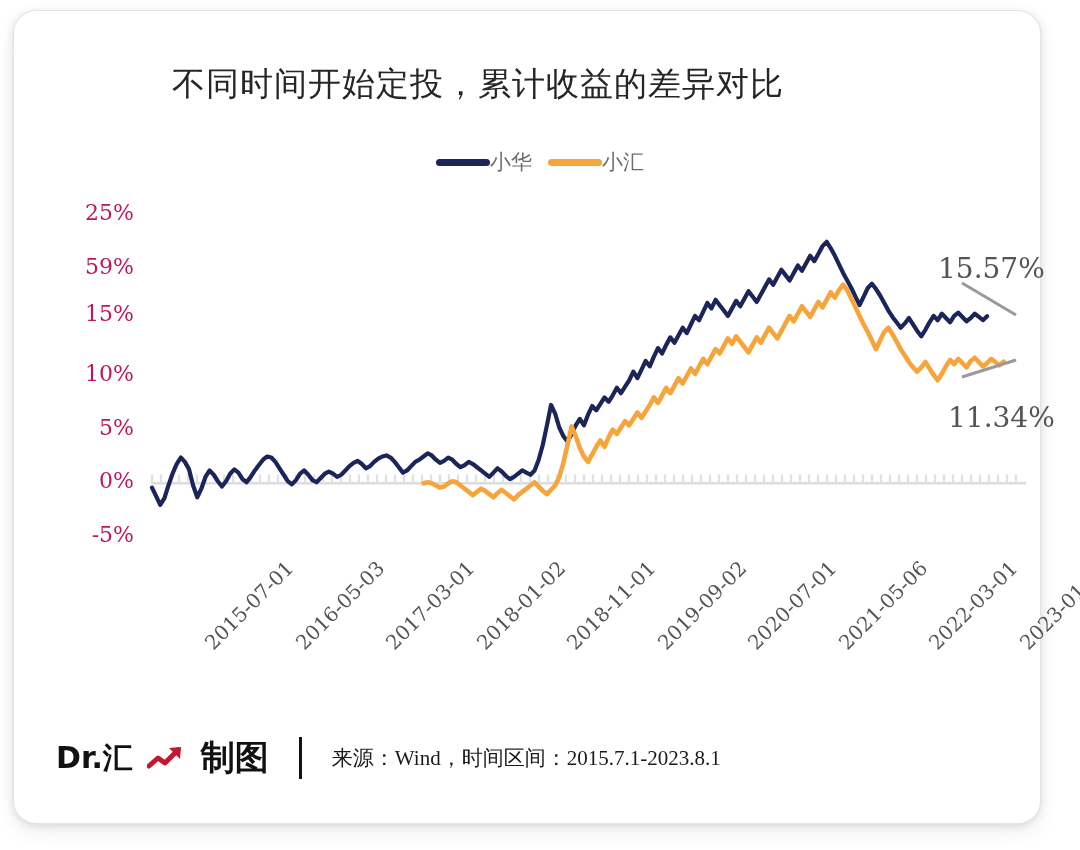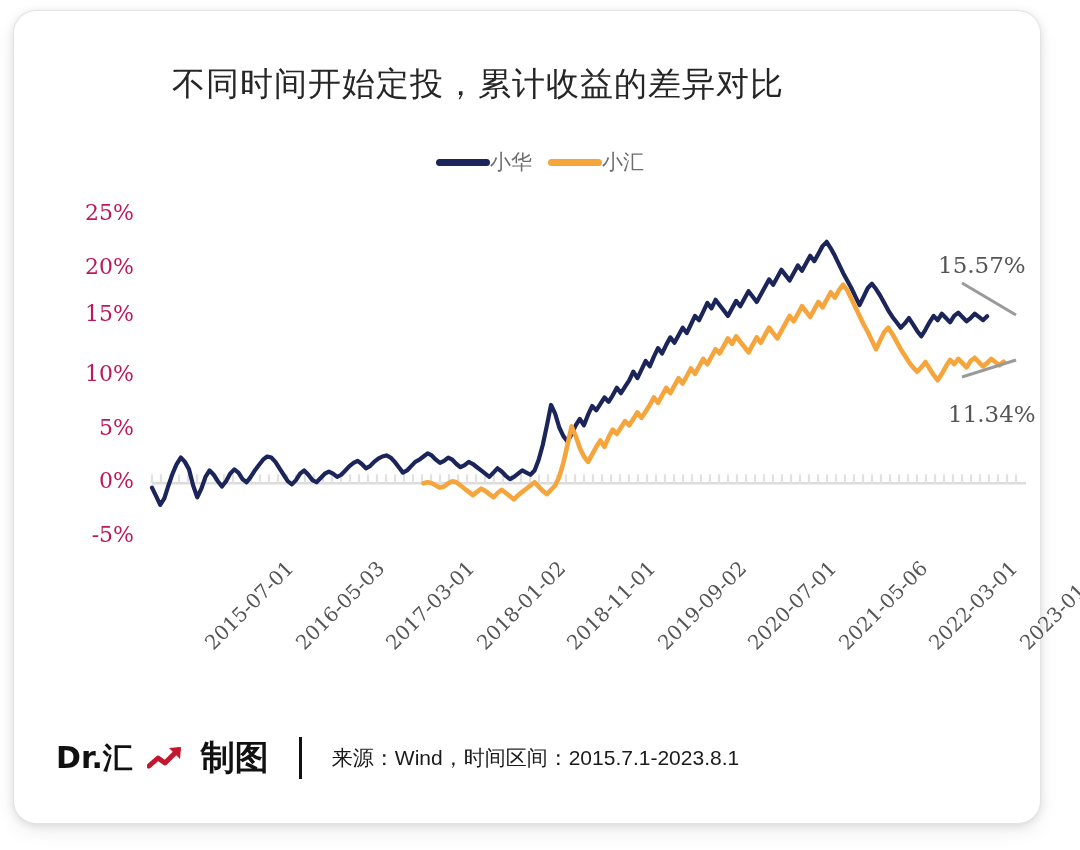--- a/index.html
+++ b/index.html
@@ -10,26 +10,26 @@
   .title{position:absolute;left:0;top:62px;width:956px;text-align:center;
          font-size:33px;color:#262626;letter-spacing:1px;font-family:"DejaVu Sans",sans-serif;}
   .legend{position:absolute;left:0;top:148px;width:1080px;display:flex;justify-content:center;align-items:center;gap:16px;}
   .lg-item{display:flex;align-items:center;}
   .lg-swatch{width:54px;height:7px;border-radius:4px;display:block;}
   .lg-text{font-size:21px;color:#6d6d6d;font-family:"DejaVu Sans",sans-serif;}
   .ylab{position:absolute;width:78px;text-align:right;font-size:22px;color:#be185d;
         font-family:"DejaVu Serif",serif;}
   .xlab{position:absolute;font-size:20px;color:#555;white-space:nowrap;
         transform:rotate(-45deg);transform-origin:100% 0;font-family:"DejaVu Serif",serif;}
-  .anno{position:absolute;font-size:23px;color:#555;font-family:"DejaVu Serif",serif;white-space:nowrap;}
+  .anno{position:absolute;font-size:28px;color:#555;font-family:"DejaVu Serif",serif;white-space:nowrap;}
   .footer{position:absolute;left:56px;top:735px;display:flex;align-items:center;gap:14px;}
   .brand{font-size:30px;font-weight:bold;color:#111;font-family:"DejaVu Sans",sans-serif;letter-spacing:0px;}
   .made{font-size:34px;font-weight:bold;color:#111;font-family:"DejaVu Sans",sans-serif;}
   .vrule{width:3px;height:42px;background:#111;margin:0 16px;}
-  .src{font-size:21px;color:#1a1a1a;font-family:Liberation Sans, sans-serif;}
+  .src{font-size:21px;color:#1a1a1a;font-family:Liberation Serif, serif;}
   svg{display:block;}
 </style>
 </head>
 <body>
 
 <div id="card"></div>
 
 <div id="stage">
 
   <div class="title">不同时间开始定投，累计收益的差异对比</div>
@@ -44,21 +44,21 @@
       <span class="lg-text">小汇</span>
     </div>
   </div>
 
   <div id="yaxis">
       <div class="ylab" style="left: 56px; top: 522px;">-5%</div>
       <div class="ylab" style="left: 56px; top: 468.333px;">0%</div>
       <div class="ylab" style="left: 56px; top: 414.667px;">5%</div>
       <div class="ylab" style="left: 56px; top: 361px;">10%</div>
       <div class="ylab" style="left: 56px; top: 301px;">15%</div>
-      <div class="ylab" style="left: 56px; top: 253.667px;">20%</div>
+      <div class="ylab" style="left: 56px; top: 253.667px;">59%</div>
       <div class="ylab" style="left: 56px; top: 200px;">25%</div>
     </div>
   <div id="xaxis">
       <div class="xlab" style="left: 166px; top: 556px;">2015-07-01</div>
       <div class="xlab" style="left: 256.502px; top: 556px;">2016-05-03</div>
       <div class="xlab" style="left: 347.005px; top: 556px;">2017-03-01</div>
       <div class="xlab" style="left: 437.507px; top: 556px;">2018-01-02</div>
       <div class="xlab" style="left: 528.009px; top: 556px;">2018-11-01</div>
       <div class="xlab" style="left: 618.512px; top: 556px;">2019-09-02</div>
       <div class="xlab" style="left: 709.014px; top: 556px;">2020-07-01</div>

